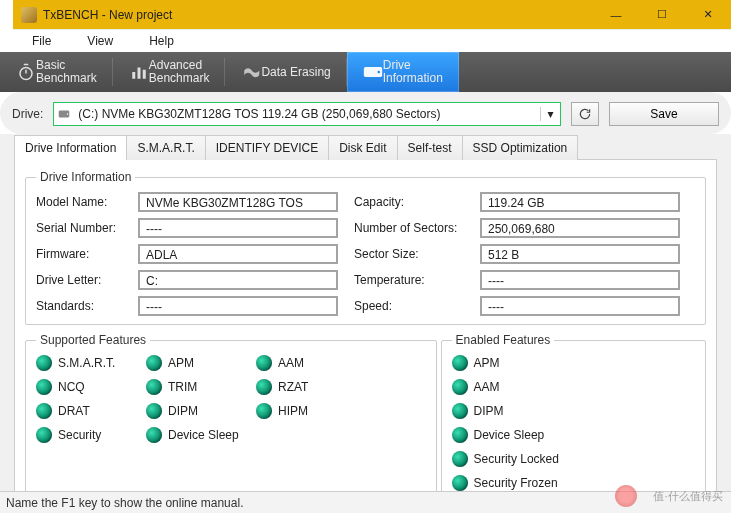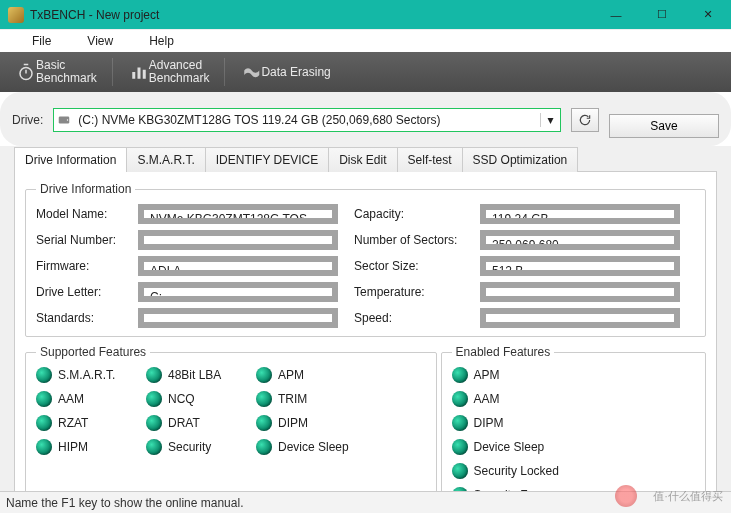--- a/index.html
+++ b/index.html
@@ -1,46 +1,46 @@
 <!DOCTYPE html>
 <html><head>
 <meta charset="utf-8">
 <style>
 * { box-sizing: border-box; margin: 0; padding: 0; font-family: "Segoe UI", Tahoma, sans-serif; }
 body { background: #fff; width: 731px; height: 513px; overflow: hidden; position: relative; font-size: 12px; color: #222; }
-.titlebar { height: 30px; display: flex; align-items: center; padding: 0 0 0 8px; background: #14b8a6; border-bottom: 1px solid #eee; }
+.titlebar { height: 30px; display: flex; align-items: center; padding: 0 0 0 8px; background: #eab308; border-bottom: 1px solid #eee; margin-left: 13px; }
 .titlebar .app-icon { width: 16px; height: 16px; background: linear-gradient(135deg,#e0c060,#a07020); border-radius: 3px; margin-right: 6px; }
 .titlebar .title { flex: 1; font-size: 12px; }
 .winbtns { display: flex; height: 100%; }
 .winbtn { width: 46px; height: 100%; display: flex; align-items: center; justify-content: center; font-size: 11px; }
 .menubar { height: 22px; display: flex; align-items: center; padding: 0 6px; gap: 2px; background: #fff; }
 .menubar span { padding: 2px 8px; margin-left: 18px; }
 .toolbar { height: 40px; background: linear-gradient(#616161,#4a4a4a); display: flex; align-items: stretch; padding: 0; }
 .tbtn { display: flex; align-items: center; color: #eaeaea; padding: 0 16px; position: relative; cursor: pointer; }
 .tbtn:not(:last-child)::after { content:""; position:absolute; right:0; top:6px; bottom:6px; width:1px; background: rgba(255,255,255,.15); }
 .tbtn.selected { background: linear-gradient(#3aa5ff,#1d78e0); box-shadow: inset 0 0 0 1px rgba(255,255,255,.2); }
 .tbtn .ticon { width: 20px; height: 20px; display:flex; align-items:center; justify-content:center; }
 .tbtn .tlabel { font-size: 12px; line-height: 13px; }
 .drivebar { display:flex; align-items:center; gap:10px; padding: 10px 12px 8px 12px; background:#f0f0f0;border-radius:21px; }
 .drivebar .lbl { color:#333; }
 .sel { flex:1; display:flex; align-items:center; background:#fff; border:1px solid #22c55e; height:24px; }
 .sel .dicon { width:20px; display:flex; justify-content:center; color:#888; }
 .sel .txt { flex:1; font-size:12px; padding:0 4px; }
 .sel .dd { width:20px; display:flex; justify-content:center; border-left:1px solid #ccc; }
 .iconbtn { width:28px; height:24px; border:1px solid #aaa; background:linear-gradient(#fdfdfd,#e8e8e8); display:flex; align-items:center; justify-content:center; }
-.savebtn { width:110px; height:24px; border:1px solid #aaa; background:linear-gradient(#fdfdfd,#e8e8e8); font-size:12px;margin-top:12px; }
+.savebtn { width:110px; height:24px; border:1px solid #aaa; background:linear-gradient(#fdfdfd,#e8e8e8); font-size:12px; }
 .workspace { background:#f0f0f0; padding:0 14px 8px 14px; }
 .tabs { display:flex; font-size:12px; }
 .tab { padding:5px 10px; border:1px solid #ccc; border-bottom:none; background:linear-gradient(#f7f7f7,#ececec); margin-right:-1px; cursor:pointer; position:relative; top:1px; }
 .tab.active { background:#fff; z-index:2; }
 .panel { background:#fff; border:1px solid #ccc; padding:10px 10px 8px 10px; }
 fieldset { border:1px solid #ccc; border-radius:2px; padding:8px 10px; font-size:12px; margin-bottom:8px; }
 legend { padding:0 4px; color:#333; }
 .grid { display:grid; grid-template-columns: 86px 200px 110px 200px; row-gap:6px; column-gap:16px; align-items:center; }
-.val { border:6px solid #a3a3a3; background:#fff; height:20px; padding:2px 6px; font-size:12px; overflow:hidden; white-space:nowrap; }
+.val { border:2px solid #a3a3a3; background:#fff; height:20px; padding:2px 6px; font-size:12px; overflow:hidden; white-space:nowrap; }
 .row2 { display:flex; gap:4px; }
 .features { display:flex; flex-wrap:wrap; gap:8px 2px; }
 .feat { display:flex; align-items:center; width:108px; gap:6px; font-size:12px; }
 .dot { width:16px; height:16px; border-radius:50%; background:radial-gradient(circle at 35% 35%, #39e0b0, #0a8a6a 60%, #045040); box-shadow:inset -1px -1px 2px rgba(0,0,0,.3); }
 .enabled .feat { width:150px; }
 .footnote { font-size:12px; margin-top:4px; }
 .statusbar { position:absolute; left:0; right:0; bottom:0; height:22px; border-top:1px solid #ccc; background:#f3f3f3; display:flex; align-items:center; padding:0 6px; font-size:12px; color:#333; }
 .watermark { position:absolute; right:8px; bottom:6px; font-size:11px; color:rgba(0,0,0,.35); display:flex; align-items:center; gap:16px; }
 .watermark .logo { width:22px; height:22px; border-radius:50%; background:radial-gradient(circle,#ff6a6a 40%,#c03030); opacity:.6; }
 </style>
@@ -86,20 +86,30 @@
 Benchmark</span>
   </div>
   <div class="tbtn">
     <span class="ticon">
       <svg width="18" height="18" viewBox="0 0 24 24" fill="#ddd">
           <path d="M3 10c3-4 7-4 10 0s7 4 10 0v6c-3 4-7 4-10 0s-7-4-10 0z" opacity=".8"></path>
         </svg>
     </span>
     <span class="tlabel">Data Erasing</span>
   </div>
+  <div class="tbtn selected">
+    <span class="ticon">
+      <svg width="20" height="16" viewBox="0 0 24 18" fill="#fff">
+          <rect x="1" y="3" width="22" height="12" rx="2" fill="#fff" opacity=".95"></rect>
+          <circle cx="19" cy="9" r="1.5" fill="#2b84e0"></circle>
+        </svg>
+    </span>
+    <span class="tlabel" style="white-space:pre;">Drive
+Information</span>
+  </div>
 </div>
 
 <div class="drivebar">
   <span class="lbl">Drive:</span>
   <div class="sel">
     <span class="dicon">
       <svg width="14" height="14" viewBox="0 0 24 24" fill="#888">
           <rect x="3" y="6" width="18" height="12" rx="2"></rect>
           <circle cx="18" cy="12" r="1.2" fill="#fff"></circle>
         </svg>
@@ -158,24 +168,20 @@
     <div class="row2">
       <fieldset style="flex:1.6">
         <legend>Supported Features</legend>
         <div class="features" id="supported-list">
             <div class="feat">
               <span class="dot"></span>
               <span>S.M.A.R.T.</span>
             </div>
             <div class="feat">
               <span class="dot"></span>
-              <span>48Bit LBA</span>
-            </div>
-            <div class="feat">
-              <span class="dot"></span>
               <span>APM</span>
             </div>
             <div class="feat">
               <span class="dot"></span>
               <span>AAM</span>
             </div>
             <div class="feat">
               <span class="dot"></span>
               <span>NCQ</span>
             </div>

